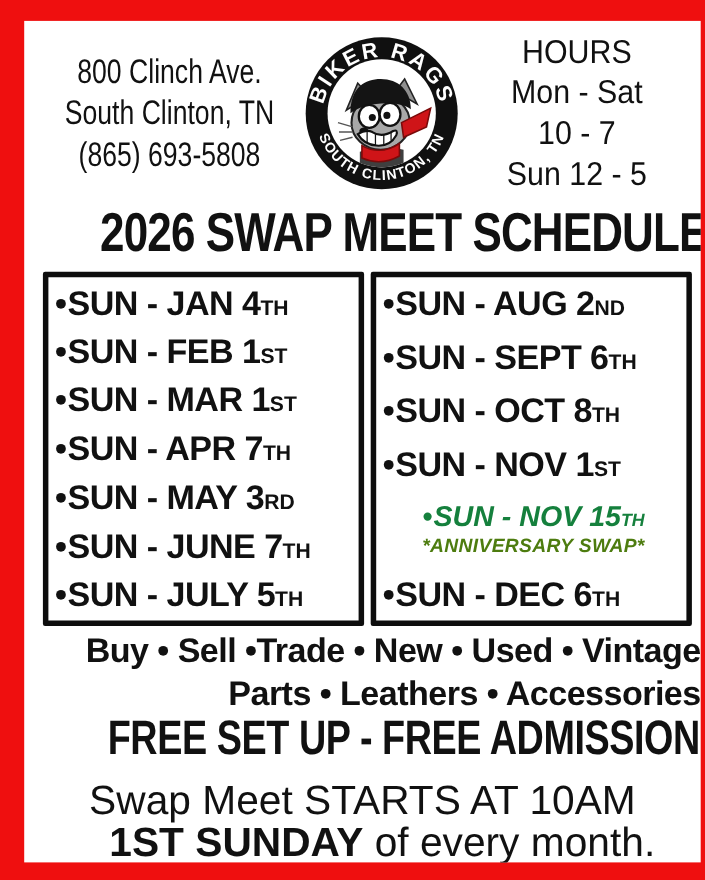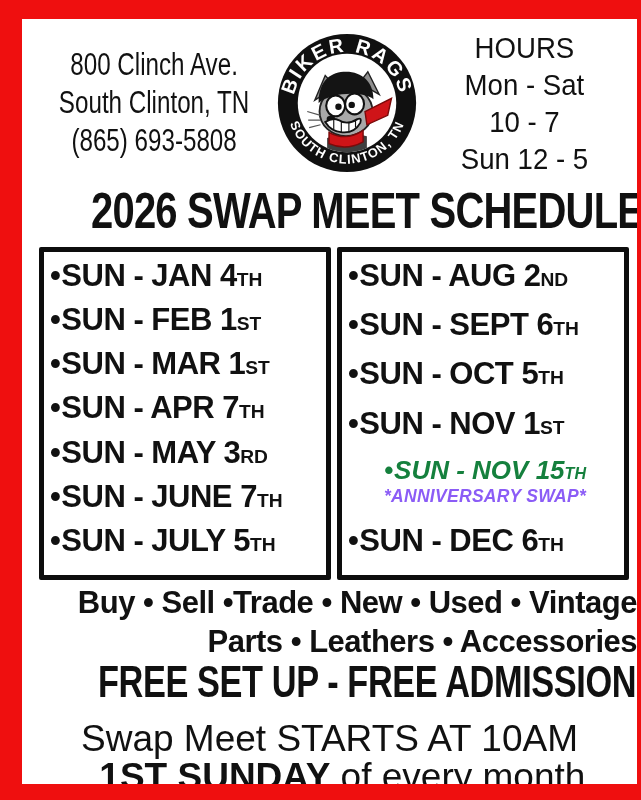--- a/index.html
+++ b/index.html
@@ -48,38 +48,38 @@
   .boxes {
     display:flex; gap:6px;
     padding:10px 8px 0 17px;
   }
   .box {
     flex:1;
     border:5px solid #0d0d0d;
     border-radius:2px;
     height:296px;
     display:flex; flex-direction:column; justify-content:space-between;
-    padding:8px 2px 19px 6px;
+    padding:8px 2px 8px 6px;
     overflow:hidden;
   }
   .entry {
     font-weight:700; font-size:31px; line-height:1;
     letter-spacing:-0.5px; white-space:nowrap;
   }
   .entry .bullet { margin-right:1px; }
   .entry .ord { font-size:0.62em; letter-spacing:0; }
   .special-wrap { text-align:center; }
   .entry.special {
     display:inline-block;
     font-style:italic; font-size:26px; color:#15803d;
     letter-spacing:0;
   }
   .special-note {
     font-style:italic; font-weight:700; font-size:17.5px;
-    color:#8b5cf6; margin-top:3px; letter-spacing:0.3px;
+    color:#4d7c0f; margin-top:3px; letter-spacing:0.3px;
     white-space:nowrap;
   }
 
   
   .tags {
     text-align:right; font-weight:700;
     font-size:31px; line-height:33px; margin-top:6px;
     letter-spacing:-0.5px; white-space:nowrap;
   }
   .free {
@@ -190,21 +190,21 @@
         <div class="entry"><span class="bullet">•</span><span>SUN - FEB 1</span><span class="ord">ST</span></div>
         <div class="entry"><span class="bullet">•</span><span>SUN - MAR 1</span><span class="ord">ST</span></div>
         <div class="entry"><span class="bullet">•</span><span>SUN - APR 7</span><span class="ord">TH</span></div>
         <div class="entry"><span class="bullet">•</span><span>SUN - MAY 3</span><span class="ord">RD</span></div>
         <div class="entry"><span class="bullet">•</span><span>SUN - JUNE 7</span><span class="ord">TH</span></div>
         <div class="entry"><span class="bullet">•</span><span>SUN - JULY 5</span><span class="ord">TH</span></div>
       </div>
     <div class="box" id="right-box">
         <div class="entry"><span class="bullet">•</span><span>SUN - AUG 2</span><span class="ord">ND</span></div>
         <div class="entry"><span class="bullet">•</span><span>SUN - SEPT 6</span><span class="ord">TH</span></div>
-        <div class="entry"><span class="bullet">•</span><span>SUN - OCT 5</span><span class="ord">TH</span></div>
+        <div class="entry"><span class="bullet">•</span><span>SUN - OCT 8</span><span class="ord">TH</span></div>
         <div class="entry"><span class="bullet">•</span><span>SUN - NOV 1</span><span class="ord">ST</span></div>
         <div class="special-wrap"><div class="entry special"><span class="bullet">•</span><span>SUN - NOV 15</span><span class="ord">TH</span></div><div class="special-note">*ANNIVERSARY SWAP*</div></div>
         <div class="entry"><span class="bullet">•</span><span>SUN - DEC 6</span><span class="ord">TH</span></div>
       </div>
   </div>
 
   <div class="tags">Buy • Sell •Trade • New • Used • Vintage</div>
   <div class="tags">Parts • Leathers • Accessories</div>
   <div class="free">
     <span class="squish">FREE SET UP - FREE ADMISSION</span>

